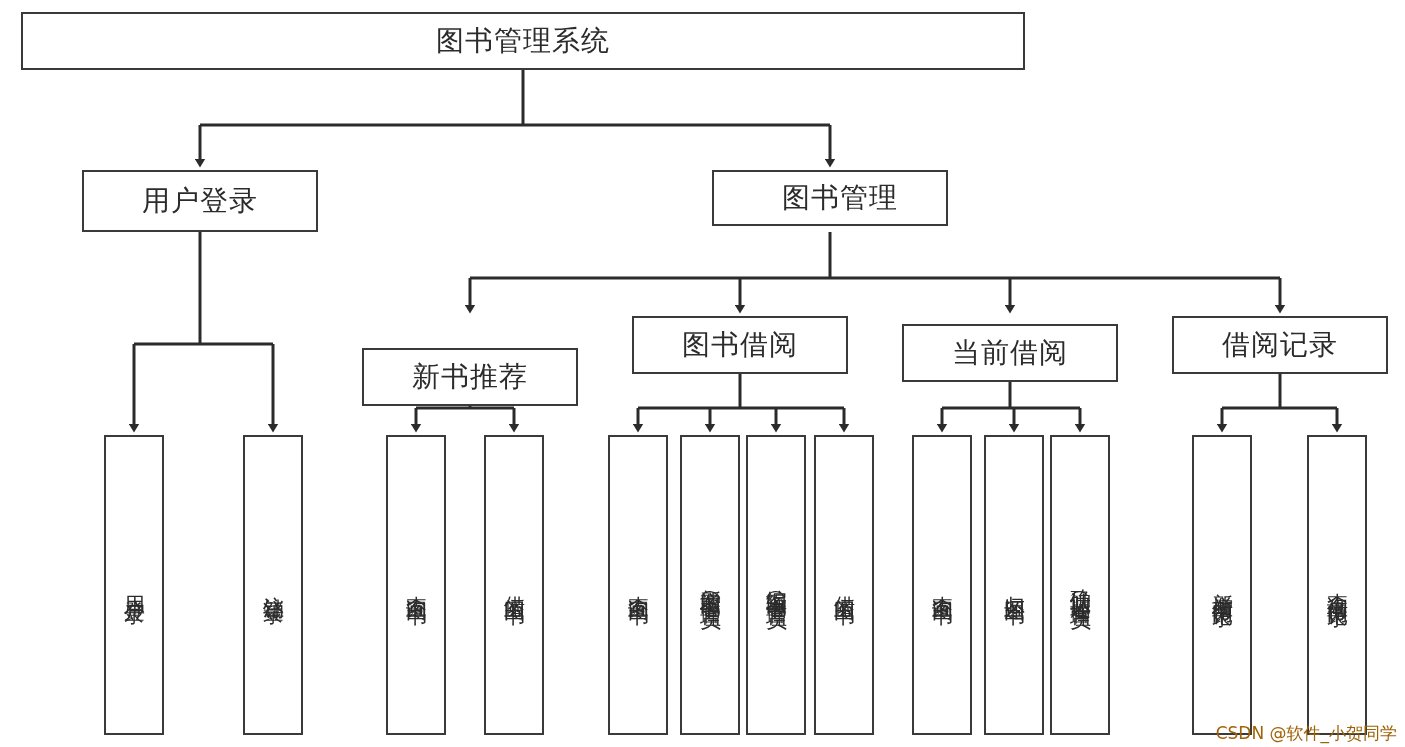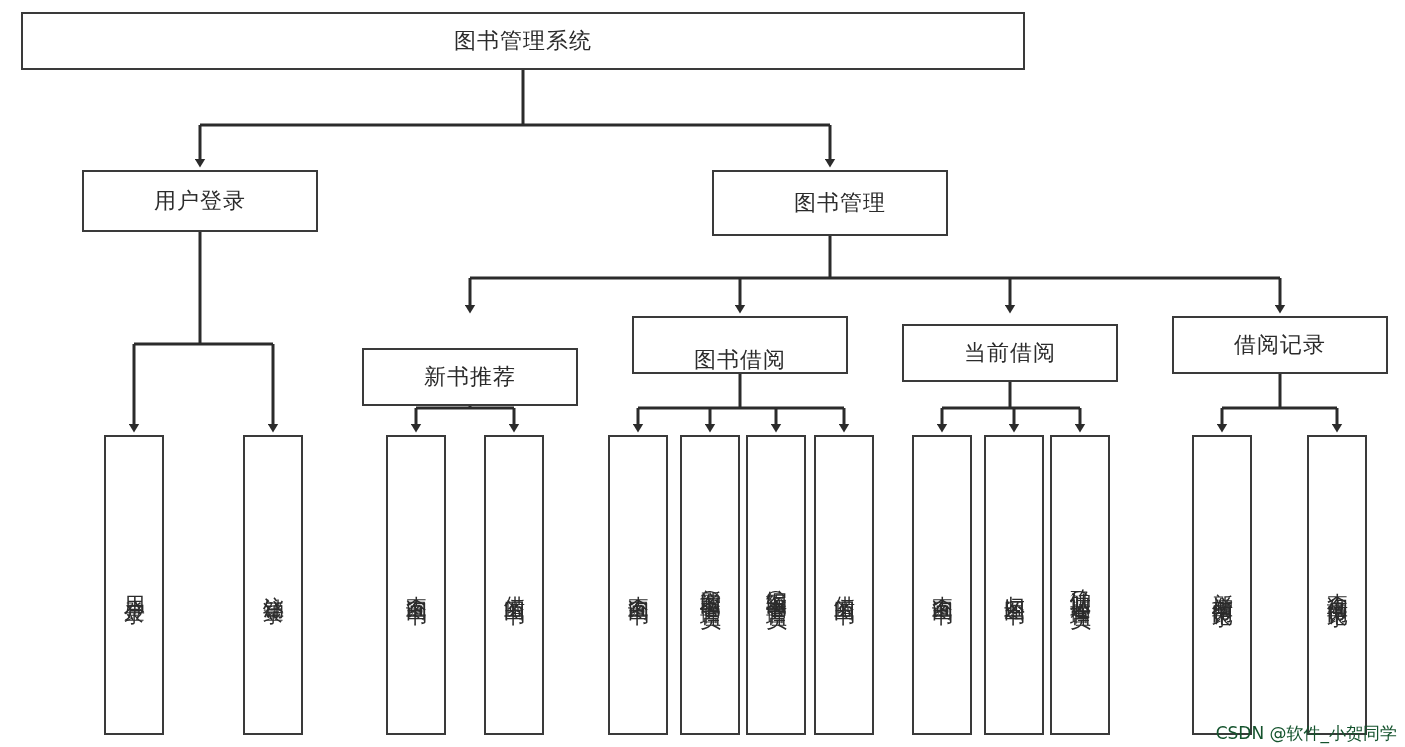--- a/index.html
+++ b/index.html
@@ -31,21 +31,21 @@
     box-sizing: border-box;
     border: 2px solid #3a3a3a;
     background: #ffffff;
     display: flex;
     align-items: center;
     justify-content: center;
     color: #2b2b2b;
     z-index: 2;
   }
   .node-h {
-    font-size: 22px;
+    font-size: 28px;
     line-height: 1.15;
     letter-spacing: 1px;
     white-space: nowrap;
   }
   .node-v {
     writing-mode: vertical-rl;
     text-orientation: upright;
     font-size: 21px;
     line-height: 1.18;
     letter-spacing: 3px;
@@ -56,21 +56,21 @@
   .node-v > span {
     writing-mode: vertical-rl;
     text-orientation: upright;
     display: block;
   }
   .watermark {
     position: absolute;
     right: 8px;
     bottom: 2px;
     font-size: 17px;
-    color: #14532d;
+    color: #a16207;
     z-index: 5;
     white-space: nowrap;
     font-family: "DejaVu Sans", "Liberation Sans", sans-serif;
   }
 </style>
 </head>
 <body>
 
 <div id="canvas">
   <svg id="wires" viewBox="0 0 1405 747" xmlns="http://www.w3.org/2000/svg">
@@ -116,27 +116,27 @@
       </g>
   </svg>
 
   <div id="node-layer">
       <div class="node node-h" style="left: 21px; top: 12px; width: 1004px; height: 58px;">
         <span>图书管理系统</span>
       </div>
       <div class="node node-h" style="left: 82px; top: 170px; width: 236px; height: 62px;">
         <span>用户登录</span>
       </div>
-      <div class="node node-h" style="left: 712px; top: 170px; width: 236px; height: 66px; padding-left: 20px;">
+      <div class="node node-h" style="left: 712px; top: 170px; width: 236px; height: 56px; padding-left: 20px;">
         <span>图书管理</span>
       </div>
       <div class="node node-h" style="left: 362px; top: 316px; width: 216px; height: 58px; margin-top: 32px;">
         <span>新书推荐</span>
       </div>
-      <div class="node node-h" style="left: 632px; top: 316px; width: 216px; height: 58px; align-items: flex-end;">
+      <div class="node node-h" style="left: 632px; top: 316px; width: 216px; height: 58px;">
         <span>图书借阅</span>
       </div>
       <div class="node node-h" style="left: 902px; top: 316px; width: 216px; height: 58px; margin-top: 8px;">
         <span>当前借阅</span>
       </div>
       <div class="node node-h" style="left: 1172px; top: 316px; width: 216px; height: 58px; justify-content: center;">
         <span>借阅记录</span>
       </div>
       <div class="node node-v" style="left: 104px; top: 435px; width: 60px; height: 300px;">
         <span>用户登录</span>

